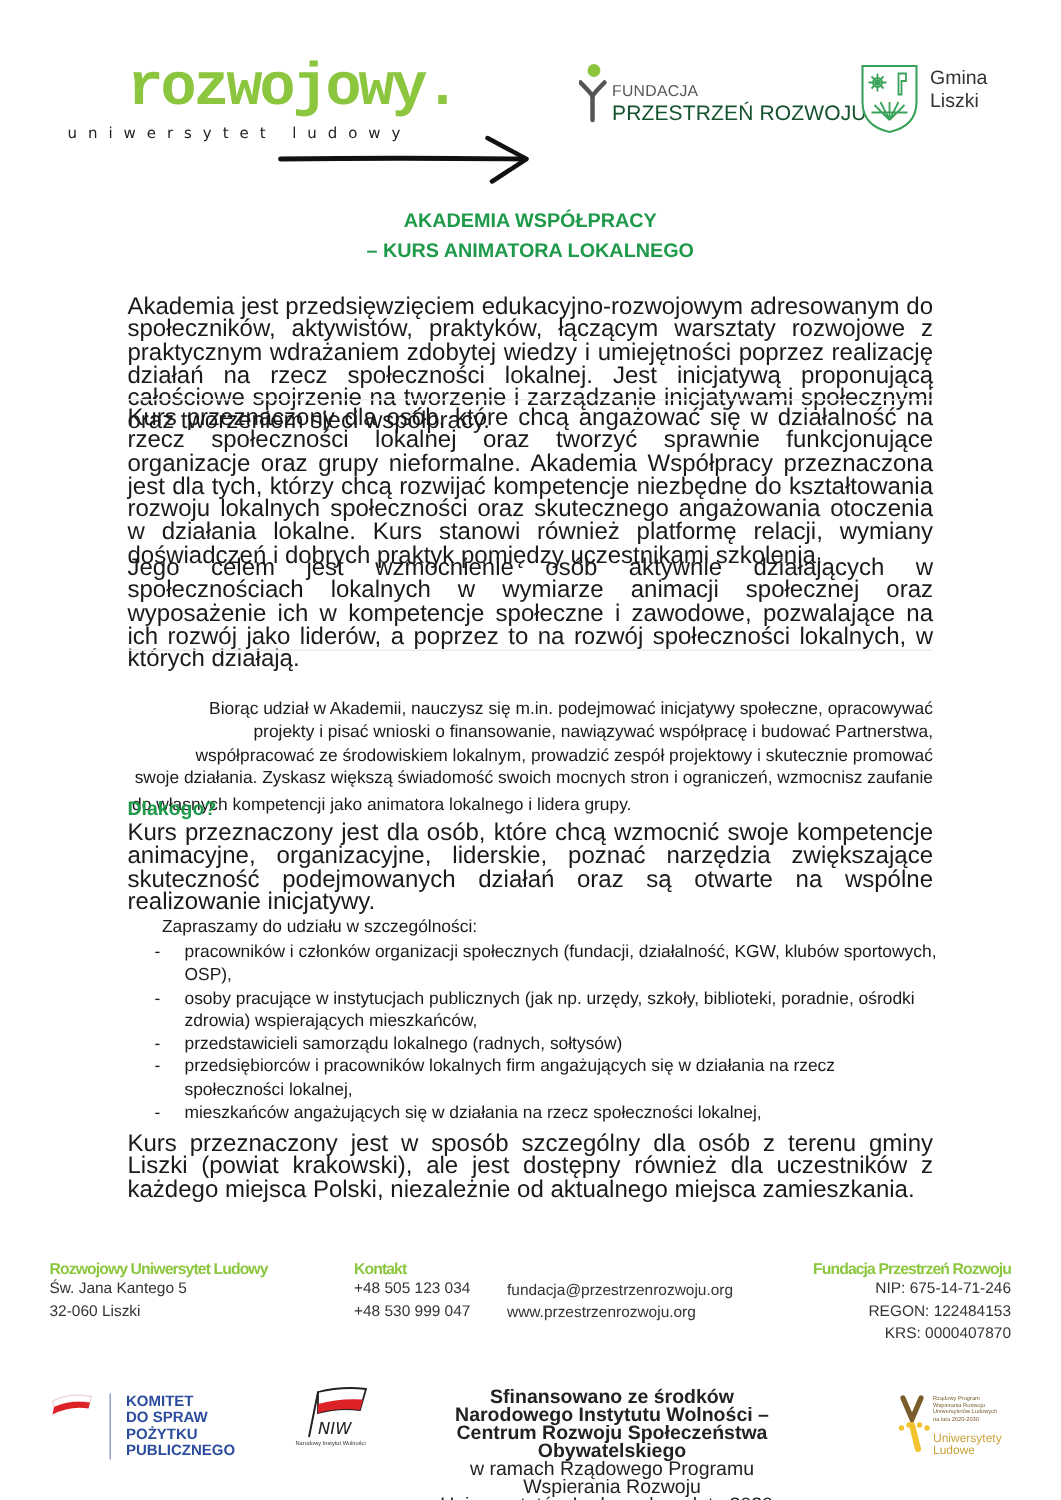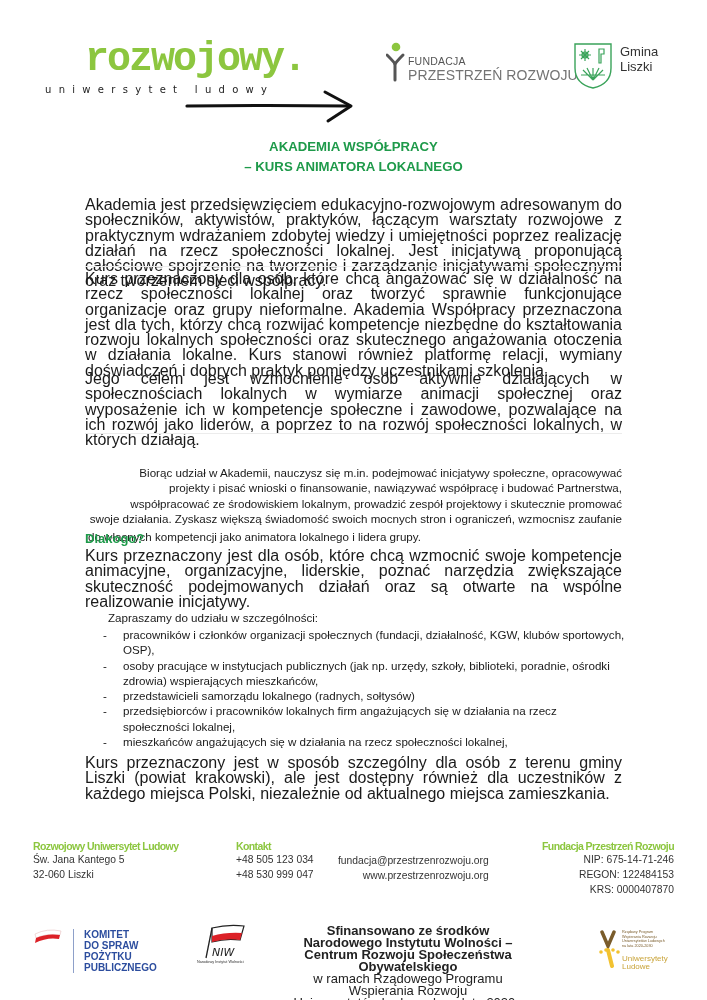--- a/index.html
+++ b/index.html
@@ -4,21 +4,21 @@
 <style>
   html, body { margin:0; padding:0; background:#ffffff; }
   body { width:707px; height:1000px; position:relative; overflow:hidden; font-family:"Liberation Sans", sans-serif; color:#1a1a1a; }
   .abs { position:absolute; }
 
   
   .logo-main { left:85px; top:40px; font-family:Liberation Mono, monospace; font-weight:bold; font-size:40px; color:#8cc63f; letter-spacing:-2px; line-height:1; }
   .logo-sub { left:45px; top:84px; font-family:"DejaVu Sans", sans-serif; font-size:10px; letter-spacing:7.3px; color:#222; }
   .arrow { left:185px; top:88px; }
   .fund-text1 { left:408px; top:55px; font-size:10.5px; color:#555; letter-spacing:0.2px; }
-  .fund-text2 { left:408px; top:67px; font-size:14px; color:#737373; letter-spacing:0.1px; }
+  .fund-text2 { left:408px; top:67px; font-size:14px; color:#14532d; letter-spacing:0.1px; }
   .crest { left:573px; top:42px; }
   .gmina { left:620px; top:44px; font-size:13px; color:#333; line-height:15px; }
 
   
   .title { left:0; width:707px; top:137px; text-align:center; color:#1e9a4a; font-weight:bold; font-size:13.2px; line-height:20px; }
 
   .body-text { left:85px; width:537px; font-size:16px; line-height:15.3px; text-align:justify; color:#1a1a1a; }
   .p1 { top:197px; }
   .sep { left:85px; width:537px; height:1px; background:#ececec; }
   .sep1 { top:266px; }
@@ -34,21 +34,21 @@
   .list { left:85px; top:627px; width:540px; font-size:11.6px; line-height:15.3px; color:#1a1a1a; margin:0; padding:0; list-style:none; }
   .list li { position:relative; padding-left:38px; }
   .list li .dash { position:absolute; left:18px; top:0; }
   .p7 { top:755px; }
 
   
   .f-green { color:#8cc63f; font-weight:bold; font-size:10.5px; letter-spacing:-0.6px; }
   .f-text { font-size:10.3px; color:#333; line-height:15px; }
   .f-col1 { left:33px; top:840px; }
   .f-col2 { left:236px; top:840px; }
-  .f-col3 { left:338px; top:853px;text-align:right; }
+  .f-col3 { left:338px; top:853px; }
   .f-col4 { right:33px; top:840px; text-align:right; }
 
   .kpp { left:33px; top:928px; }
   .kpp-text { left:73px; top:929px; font-size:10px; font-weight:bold; color:#2c4d9e; line-height:11px; border-left:1.5px solid #8ea0c9; padding-left:10px; }
   .niw { left:198px; top:924px; }
   .niw-cap { left:197px; top:960px; font-size:3.8px; color:#333; }
   .fund-note { left:288px; top:925px; width:240px; text-align:center; font-size:13px; line-height:12px; color:#222; }
   .ul-logo { left:598px; top:930px; }
   .ul-small { left:622px; top:930px; font-size:3.8px; color:#7a5c2b; line-height:4.6px; }
   .ul-big { left:622px; top:955px; font-size:8px; color:#c9a43a; line-height:8px; }

